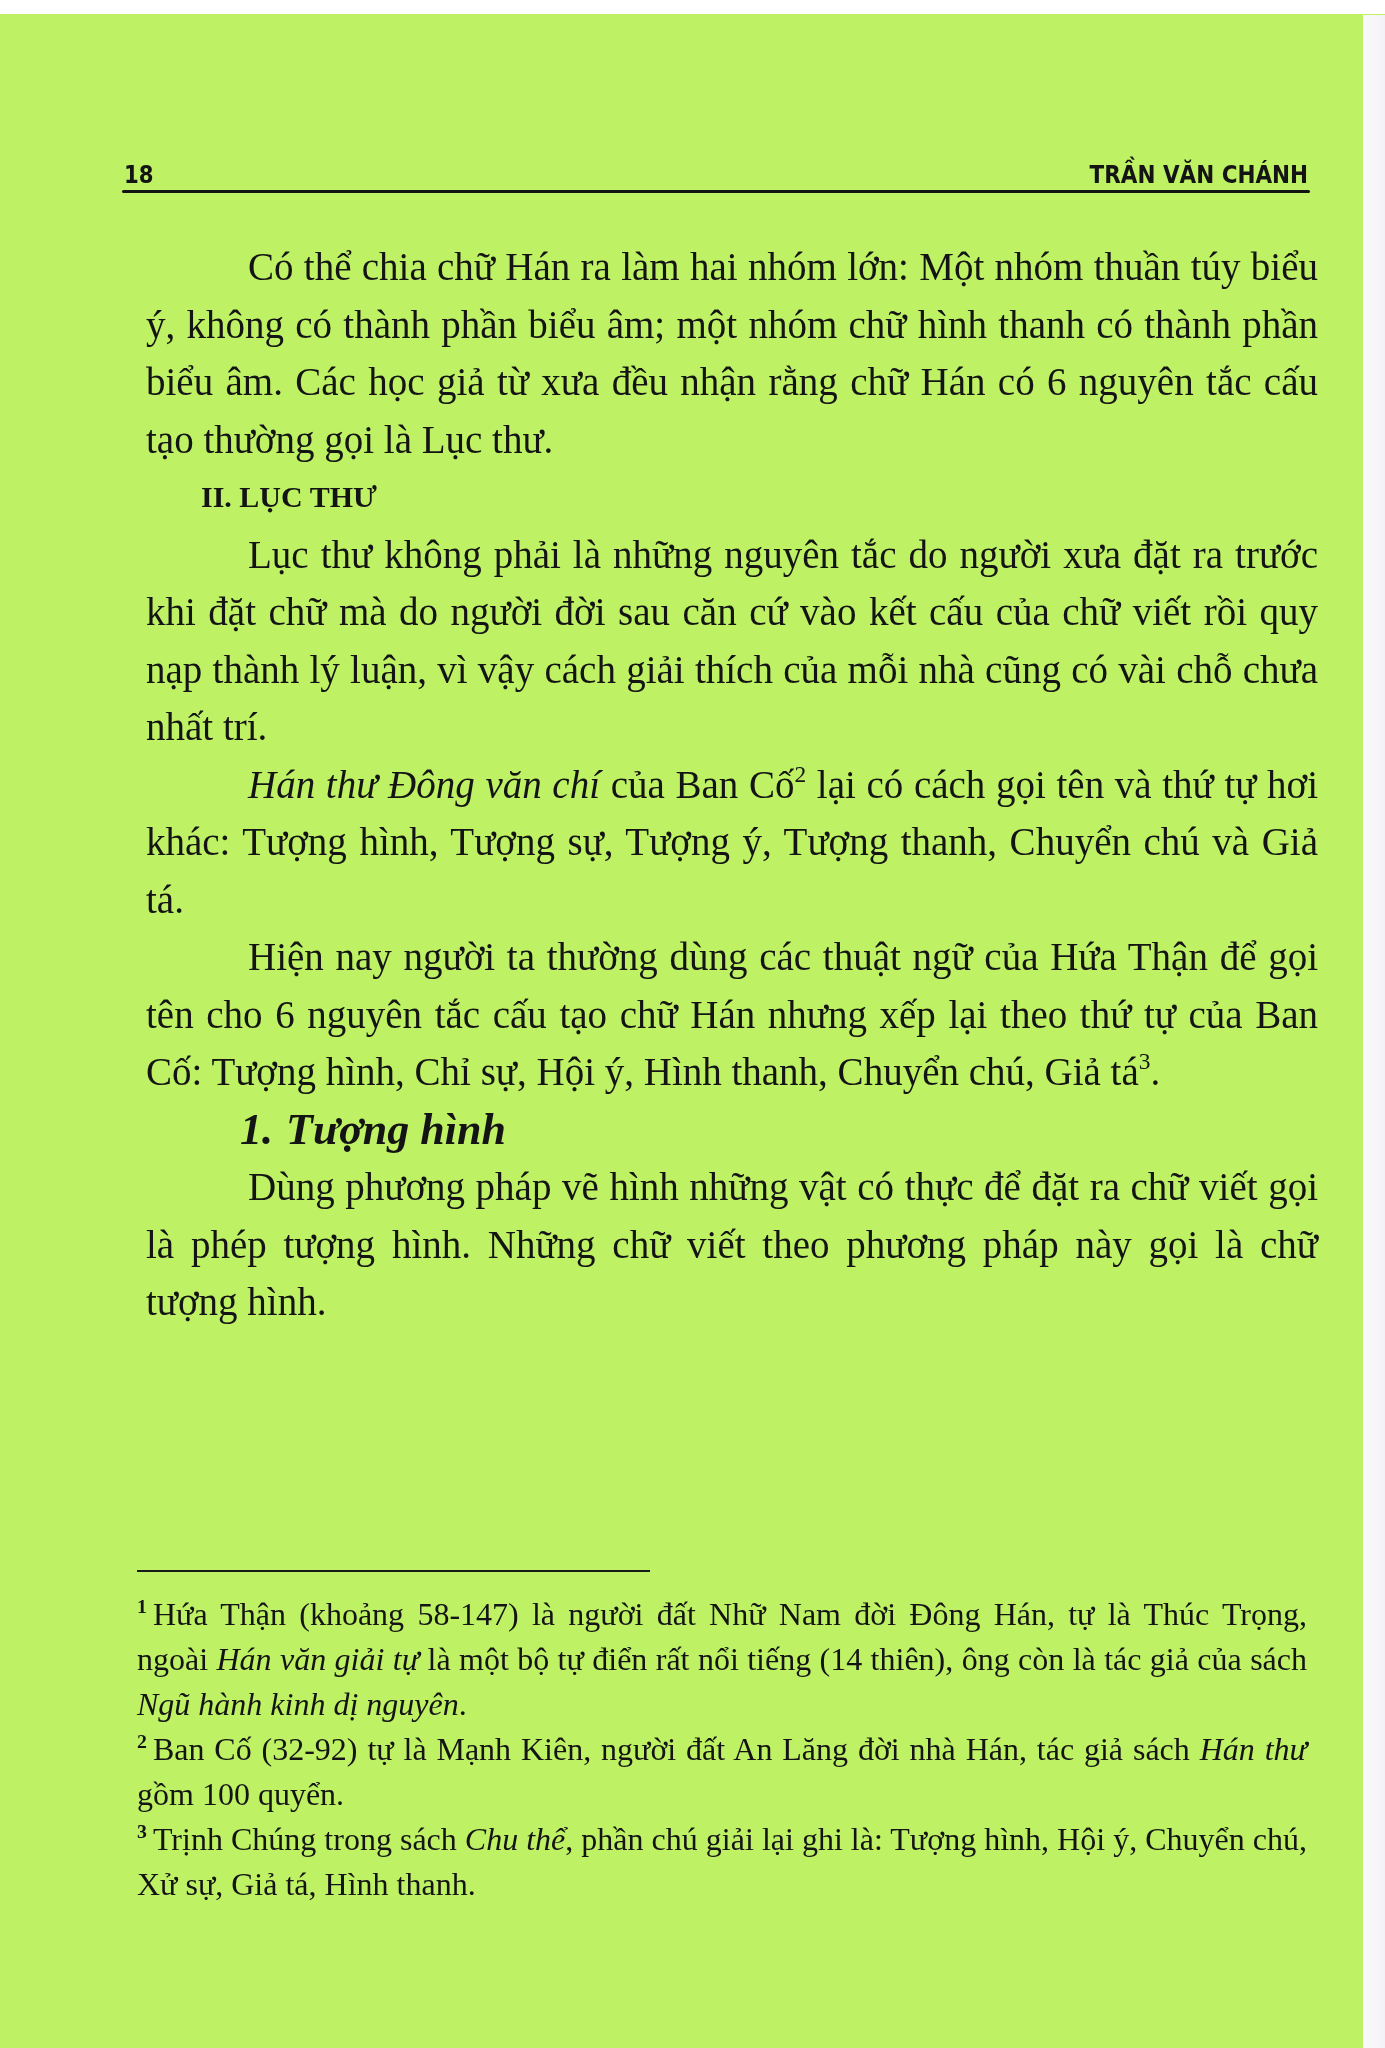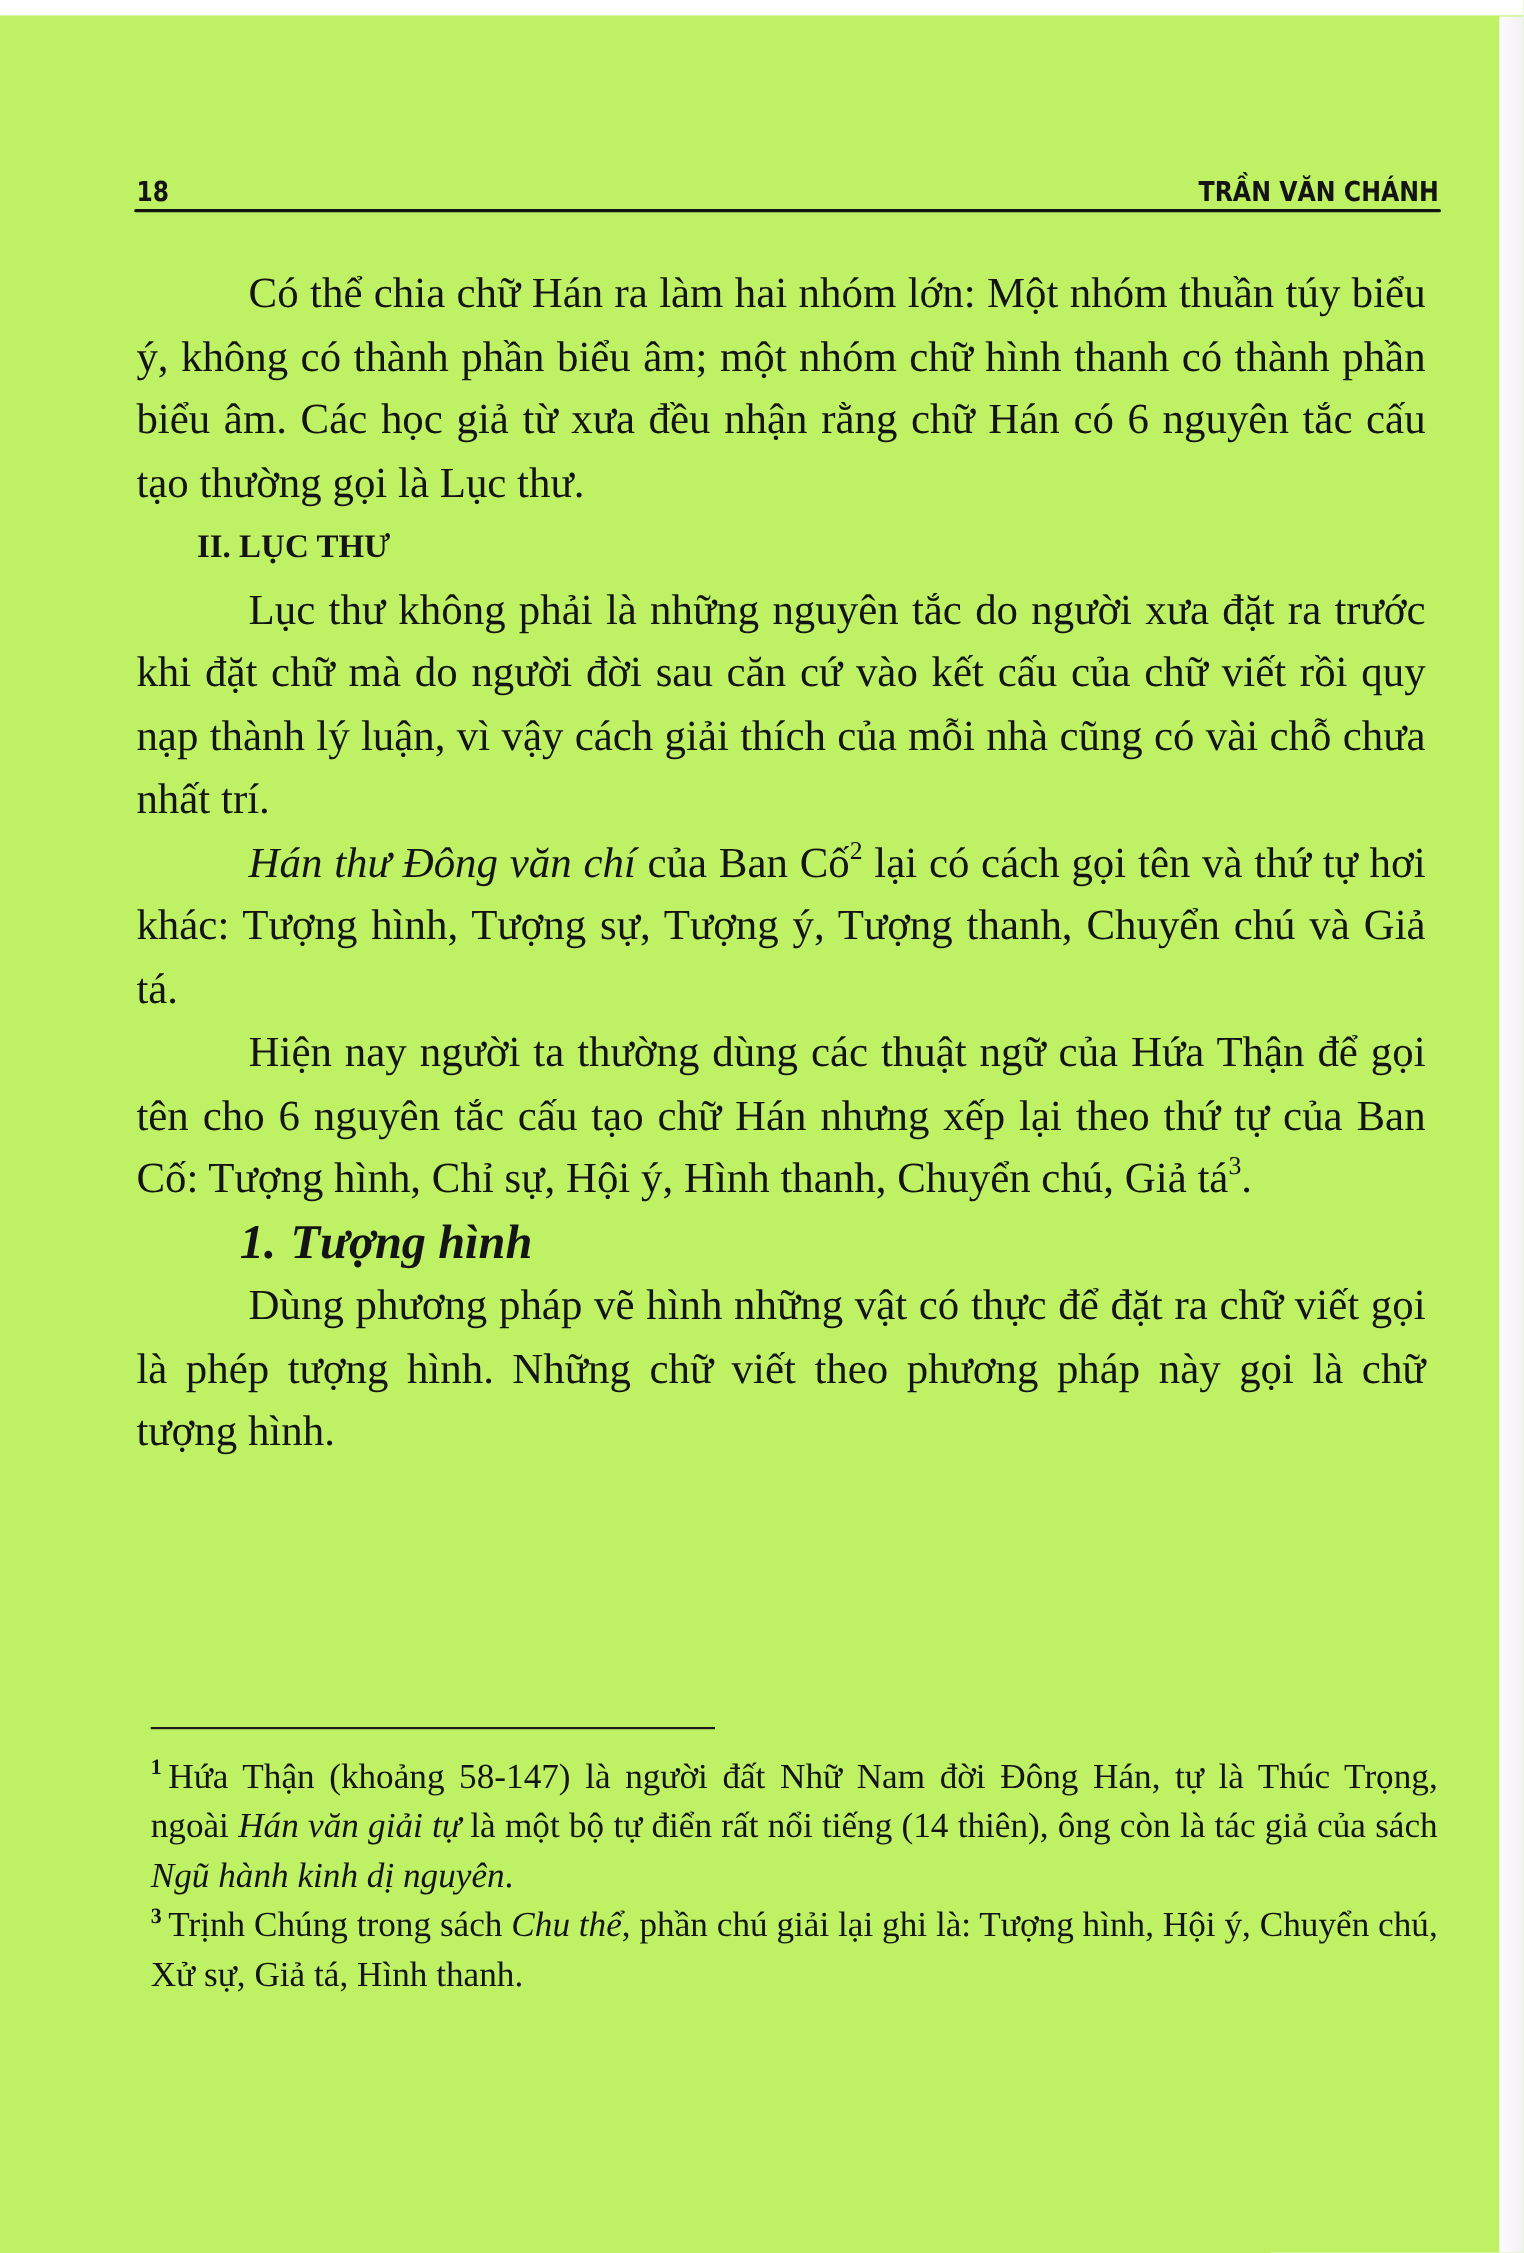--- a/index.html
+++ b/index.html
@@ -64,21 +64,21 @@
       position: absolute;
       left: 122px; top: 190px;
       width: 1188px;
       height: 3px;
       background: #141414;
       border-radius: 2px;
     }
     
     .body {
       position: absolute;
-      left: 124px; top: 238px;
+      left: 146px; top: 238px;
       width: 1172px;
       font-size: 39px;
       line-height: 57.5px;
       text-align: justify;
     }
     .para {
       margin: 0;
       text-indent: 102px;
     }
     .section-heading {
@@ -161,16 +161,17 @@
     <p class="subsection-heading"><span class="num">1.</span><span>Tượng hình</span></p>
 
     <p class="para">Dùng phương pháp vẽ hình những vật có thực để đặt ra chữ viết gọi là phép tượng hình. Những chữ viết theo phương pháp này gọi là chữ tượng hình.</p>
   </div>
 
   <div class="footnote-rule"></div>
 
   <div class="footnotes">
     <p class="footnote"><span class="fn-mark">1</span><span>Hứa Thận (khoảng 58-147) là người đất Nhữ Nam đời Đông Hán, tự là Thúc Trọng, ngoài </span><span class="it">Hán văn giải tự</span><span> là một bộ tự điển rất nổi tiếng (14 thiên), ông còn là tác giả của sách </span><span class="it">Ngũ hành kinh dị nguyên</span><span>.</span></p>
 
+    <p class="footnote"><span class="fn-mark">2</span><span>Ban Cố (32-92) tự là Mạnh Kiên, người đất An Lăng đời nhà Hán, tác giả sách </span><span class="it">Hán thư</span><span> gồm 100 quyển.</span></p>
 
     <p class="footnote"><span class="fn-mark">3</span><span>Trịnh Chúng trong sách </span><span class="it">Chu thể</span><span>, phần chú giải lại ghi là: Tượng hình, Hội ý, Chuyển chú, Xử sự, Giả tá, Hình thanh.</span></p>
   </div>
 </div>
 
 </body></html>

